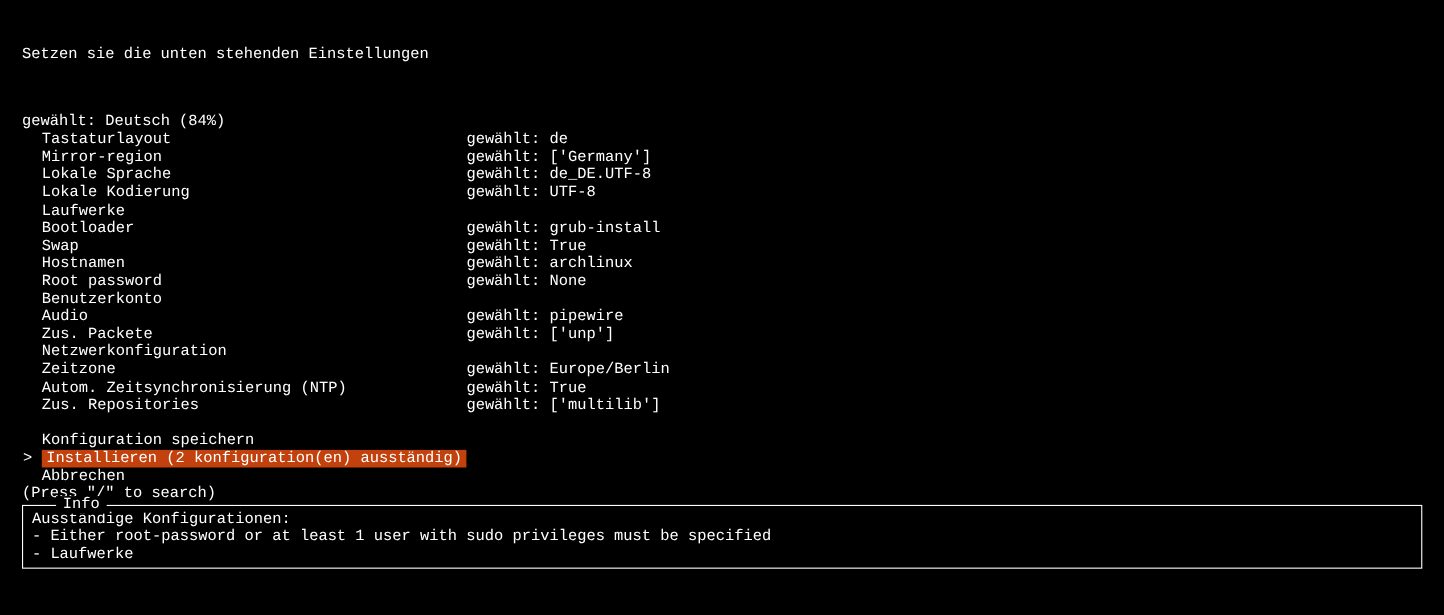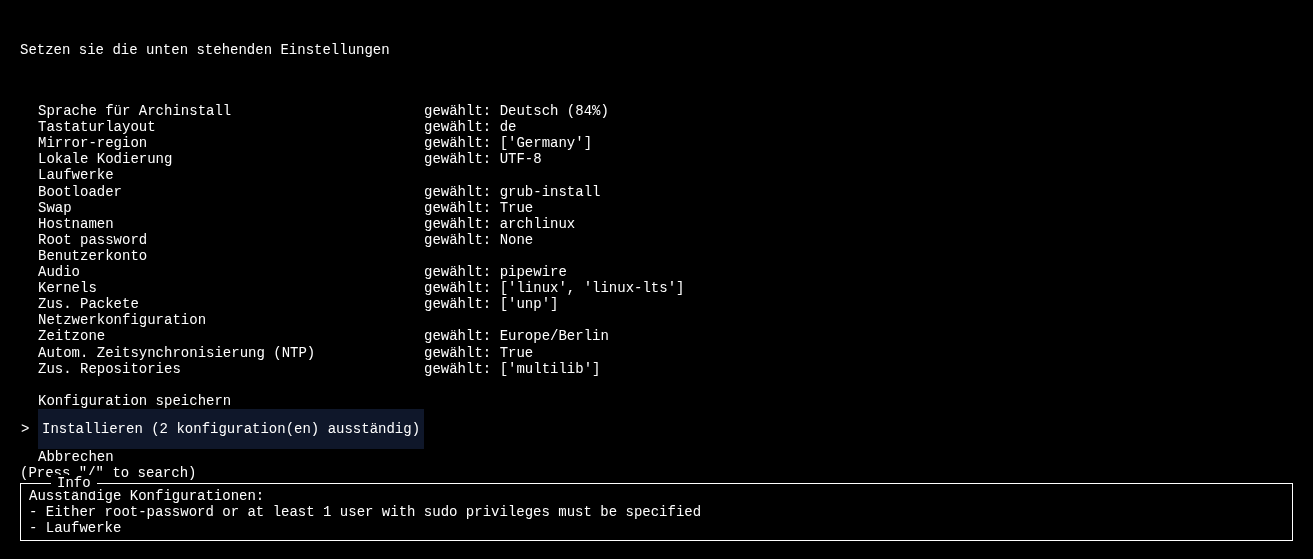--- a/index.html
+++ b/index.html
@@ -43,23 +43,23 @@
     .selected-row {
       display: flex;
       align-items: center;
     }
     .selector-arrow {
       display: inline-block;
       width: 18px;
       padding-left: 1px;
     }
     .selected {
-      background: #0f172a;
+      background: #c2410c;
       color: #fff;
-      padding: 12px 4px;
+      padding: 0 4px;
     }
     .search-hint {
       padding-left: 0;
     }
     .info-box {
       margin: 2px 20px 0 20px;
       border: 1px solid #fff;
       padding: 4px 23px 4px 8px;
       position: relative;
     }
@@ -77,34 +77,37 @@
 </head>
 <body>
 
 <div class="header">
   <span>Setzen sie die unten stehenden Einstellungen</span>
 </div>
 
 <div class="menu-container">
 
   <div class="menu-item">
-    <span class="menu-label">Sprache für Archinstall</span>
     <span class="menu-value"><span>gewählt: </span><span>Deutsch (84%)</span></span>
   </div>
 
   <div class="menu-item">
     <span class="menu-label">Tastaturlayout</span>
     <span class="menu-value"><span>gewählt: </span><span>de</span></span>
   </div>
 
   <div class="menu-item">
     <span class="menu-label">Mirror-region</span>
     <span class="menu-value"><span>gewählt: </span><span>['Germany']</span></span>
   </div>
 
+  <div class="menu-item">
+    <span class="menu-label">Lokale Sprache</span>
+    <span class="menu-value"><span>gewählt: </span><span>de_DE.UTF-8</span></span>
+  </div>
 
   <div class="menu-item">
     <span class="menu-label">Lokale Kodierung</span>
     <span class="menu-value"><span>gewählt: </span><span>UTF-8</span></span>
   </div>
 
   <div class="menu-item">
     <span class="menu-label">Laufwerke</span>
     <span class="menu-value"></span>
   </div>
@@ -133,24 +136,20 @@
     <span class="menu-label">Benutzerkonto</span>
     <span class="menu-value"></span>
   </div>
 
 
   <div class="menu-item">
     <span class="menu-label">Audio</span>
     <span class="menu-value"><span>gewählt: </span><span>pipewire</span></span>
   </div>
 
-  <div class="menu-item">
-    <span class="menu-label">Kernels</span>
-    <span class="menu-value"><span>gewählt: </span><span>['linux', 'linux-lts']</span></span>
-  </div>
 
   <div class="menu-item">
     <span class="menu-label">Zus. Packete</span>
     <span class="menu-value"><span>gewählt: </span><span>['unp']</span></span>
   </div>
 
   <div class="menu-item">
     <span class="menu-label">Netzwerkonfiguration</span>
   </div>
 

